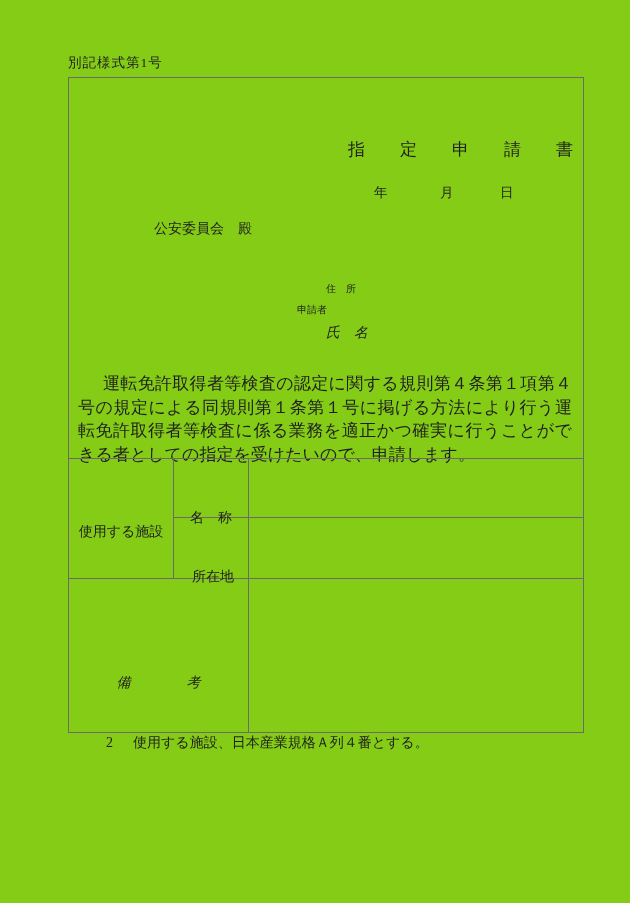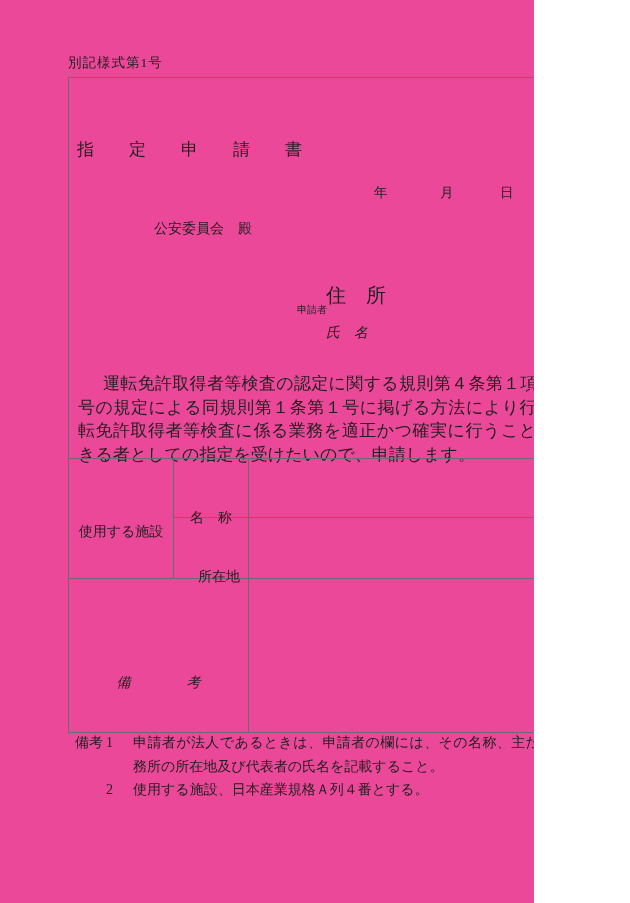--- a/index.html
+++ b/index.html
@@ -2,58 +2,58 @@
 <html><head>
 <meta charset="utf-8">
 <style>
   html, body {
     margin: 0;
     padding: 0;
     background: #ffffff;
   }
   .page {
     position: relative;
-    width: 534px;
+    width: 630px;
     height: 903px;
-    background: #ec4899;
+    background: #84cc16;
     font-family: "Liberation Serif", "DejaVu Serif", serif;
     color: #1f1f1f;
     overflow: hidden;
   }
   .abs { position: absolute; }
 
   .form-number {
     left: 68px; top: 54px;
     font-size: 13.5px;
     letter-spacing: 1px;
   }
   .outer-box {
     left: 68px; top: 77px;
     width: 514px; height: 654px;
     border: 1px solid #6b6b6b;
   }
   .form-title {
     left: 68px; top: 138px;
     width: 514px;
-    text-align: left;
+    text-align: right;
     font-size: 17px;
     letter-spacing: 9px;
     padding-left: 9px;
     box-sizing: border-box;
   }
   .date-label { top: 184px; font-size: 13.5px; }
   .date-year  { left: 374px; }
   .date-month { left: 440px; }
   .date-day   { left: 500px; }
 
   .addressee {
     left: 154px; top: 220px;
     font-size: 14px;
   }
-  .addr-label      { left: 326px; top: 282px; font-size: 20px; }
+  .addr-label      { left: 326px; top: 282px; font-size: 10px; }
   .applicant-label { left: 297px; top: 303px; font-size: 10px; }
   .name-label      { left: 326px; top: 324px; font-size: 14px; font-style: italic; }
 
   .body-par {
     left: 78px; top: 372px;
     width: 494px;
     font-size: 17px;
     line-height: 23.5px;
     text-indent: 25px;
     text-align: justify;
@@ -62,21 +62,21 @@
   .line { background: #6b6b6b; }
   .hl-table-top   { left: 68px;  top: 458px; width: 515px; height: 1px; }
   .hl-name-loc    { left: 173px; top: 517px; width: 410px; height: 1px; }
   .hl-loc-remarks { left: 68px;  top: 578px; width: 515px; height: 1px; }
   .vl-facility    { left: 173px; top: 458px; width: 1px; height: 120px; }
   .vl-values      { left: 248px; top: 458px; width: 1px; height: 274px; }
 
   .cell-label { font-size: 14px; text-align: center; margin-top: 28px; }
   .facility-label { left: 69px;  top: 495px; width: 104px; }
   .name-label-cell{ left: 174px; top: 481px; width: 74px; }
-  .loc-label-cell { left: 182px; top: 540px; width: 74px; }
+  .loc-label-cell { left: 176px; top: 540px; width: 74px; }
   .remarks-label  { left: 69px;  top: 646px; width: 179px; font-style: italic; }
 
   .val-cell { left: 249px; width: 333px; }
   .val-name    { top: 459px; height: 57px; }
   .val-loc     { top: 518px; height: 59px; }
   .val-remarks { top: 579px; height: 152px; }
 
   .notes {
     left: 75px; top: 731px;
     width: 494px;
@@ -122,24 +122,19 @@
   <div class="abs cell-label name-label-cell">名　称</div>
   <div class="abs cell-label loc-label-cell">所在地</div>
   <div class="abs cell-label remarks-label">備　　　　考</div>
 
   <div class="abs val-cell val-name"></div>
   <div class="abs val-cell val-loc"></div>
   <div class="abs val-cell val-remarks"></div>
 
   <div class="abs notes">
     <div class="note-row">
-      <span class="note-label">備考</span>
-      <span class="note-num">1</span>
-      <span class="note-text">申請者が法人であるときは、申請者の欄には、その名称、主たる事務所の所在地及び代表者の氏名を記載すること。</span>
-    </div>
-    <div class="note-row">
       <span class="note-label"></span>
       <span class="note-num">2</span>
       <span class="note-text">使用する施設、日本産業規格Ａ列４番とする。</span>
     </div>
   </div>
 
 </div>
 
 </body></html>

